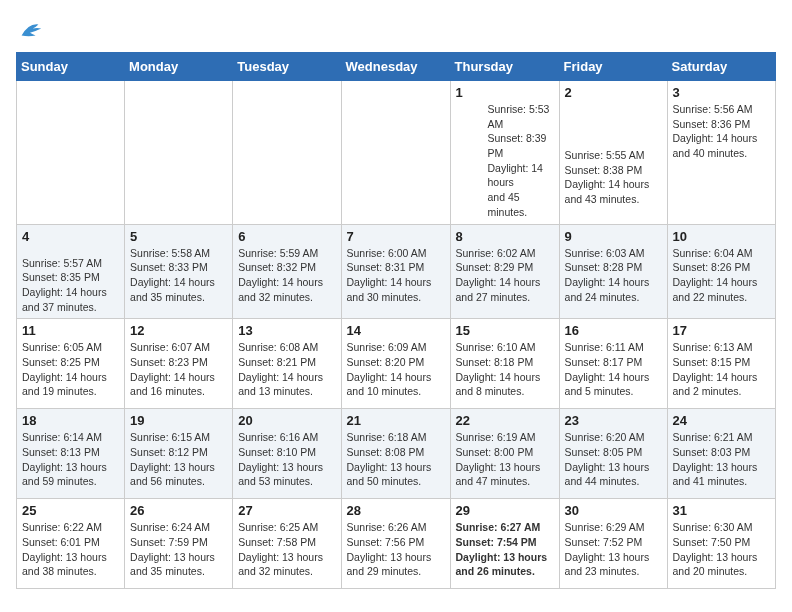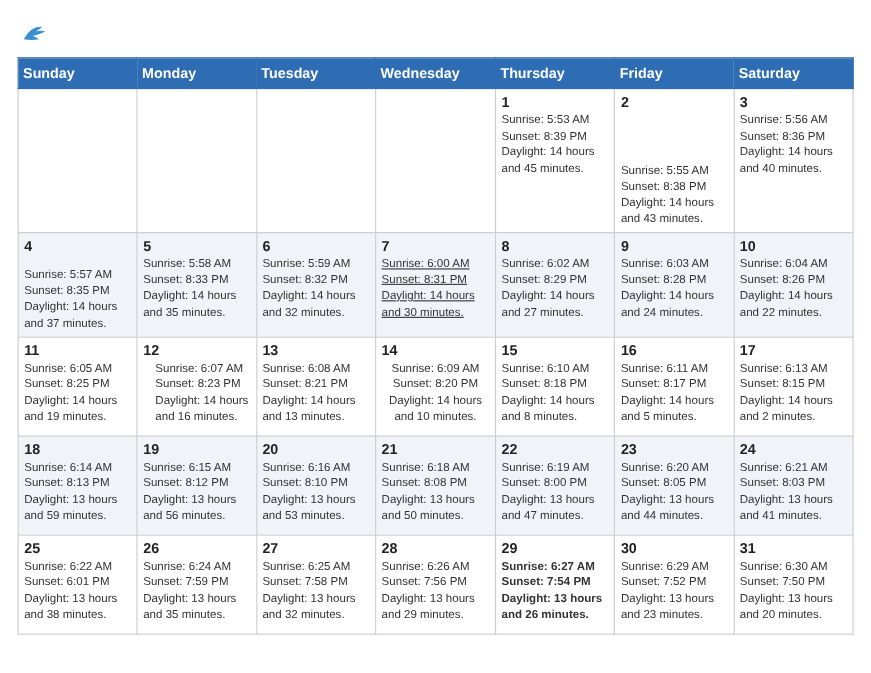--- a/index.html
+++ b/index.html
@@ -118,21 +118,21 @@
       </tr>
   </thead>
   <tbody id="calendar-body">
   <tr>
         <td class="empty-cell"></td>
         <td class="empty-cell"></td>
         <td class="empty-cell"></td>
         <td class="empty-cell"></td>
         <td>
           <div class="day-num">1</div>
-          <div class="day-info" style="white-space: pre-line;">Sunrise: 5:53 AM
+          <div class="day-info" style="white-space: pre-line; margin-left: 32px;">Sunrise: 5:53 AM
 Sunset: 8:39 PM
 Daylight: 14 hours
 and 45 minutes.</div>
         </td>
         <td>
           <div class="day-num">2</div>
           <div class="day-info" style="white-space: pre-line; margin-top: 48px;">Sunrise: 5:55 AM
 Sunset: 8:38 PM
 Daylight: 14 hours
 and 43 minutes.</div>
@@ -162,21 +162,21 @@
         </td>
         <td>
           <div class="day-num">6</div>
           <div class="day-info" style="white-space: pre-line;">Sunrise: 5:59 AM
 Sunset: 8:32 PM
 Daylight: 14 hours
 and 32 minutes.</div>
         </td>
         <td>
           <div class="day-num">7</div>
-          <div class="day-info" style="white-space: pre-line; text-decoration: underline;">Sunrise: 6:00 AM
+          <div class="day-info" style="white-space: pre-line;">Sunrise: 6:00 AM
 Sunset: 8:31 PM
 Daylight: 14 hours
 and 30 minutes.</div>
         </td>
         <td>
           <div class="day-num">8</div>
           <div class="day-info" style="white-space: pre-line;">Sunrise: 6:02 AM
 Sunset: 8:29 PM
 Daylight: 14 hours
 and 27 minutes.</div>
@@ -199,35 +199,35 @@
       <tr>
         <td>
           <div class="day-num">11</div>
           <div class="day-info" style="white-space: pre-line;">Sunrise: 6:05 AM
 Sunset: 8:25 PM
 Daylight: 14 hours
 and 19 minutes.</div>
         </td>
         <td>
           <div class="day-num">12</div>
-          <div class="day-info" style="white-space: pre-line; margin-left: 11px;">Sunrise: 6:07 AM
+          <div class="day-info" style="white-space: pre-line;">Sunrise: 6:07 AM
 Sunset: 8:23 PM
 Daylight: 14 hours
 and 16 minutes.</div>
         </td>
         <td>
           <div class="day-num">13</div>
           <div class="day-info" style="white-space: pre-line;">Sunrise: 6:08 AM
 Sunset: 8:21 PM
 Daylight: 14 hours
 and 13 minutes.</div>
         </td>
         <td>
           <div class="day-num">14</div>
-          <div class="day-info" style="white-space: pre-line; text-align: center;">Sunrise: 6:09 AM
+          <div class="day-info" style="white-space: pre-line;">Sunrise: 6:09 AM
 Sunset: 8:20 PM
 Daylight: 14 hours
 and 10 minutes.</div>
         </td>
         <td>
           <div class="day-num">15</div>
           <div class="day-info" style="white-space: pre-line;">Sunrise: 6:10 AM
 Sunset: 8:18 PM
 Daylight: 14 hours
 and 8 minutes.</div>

